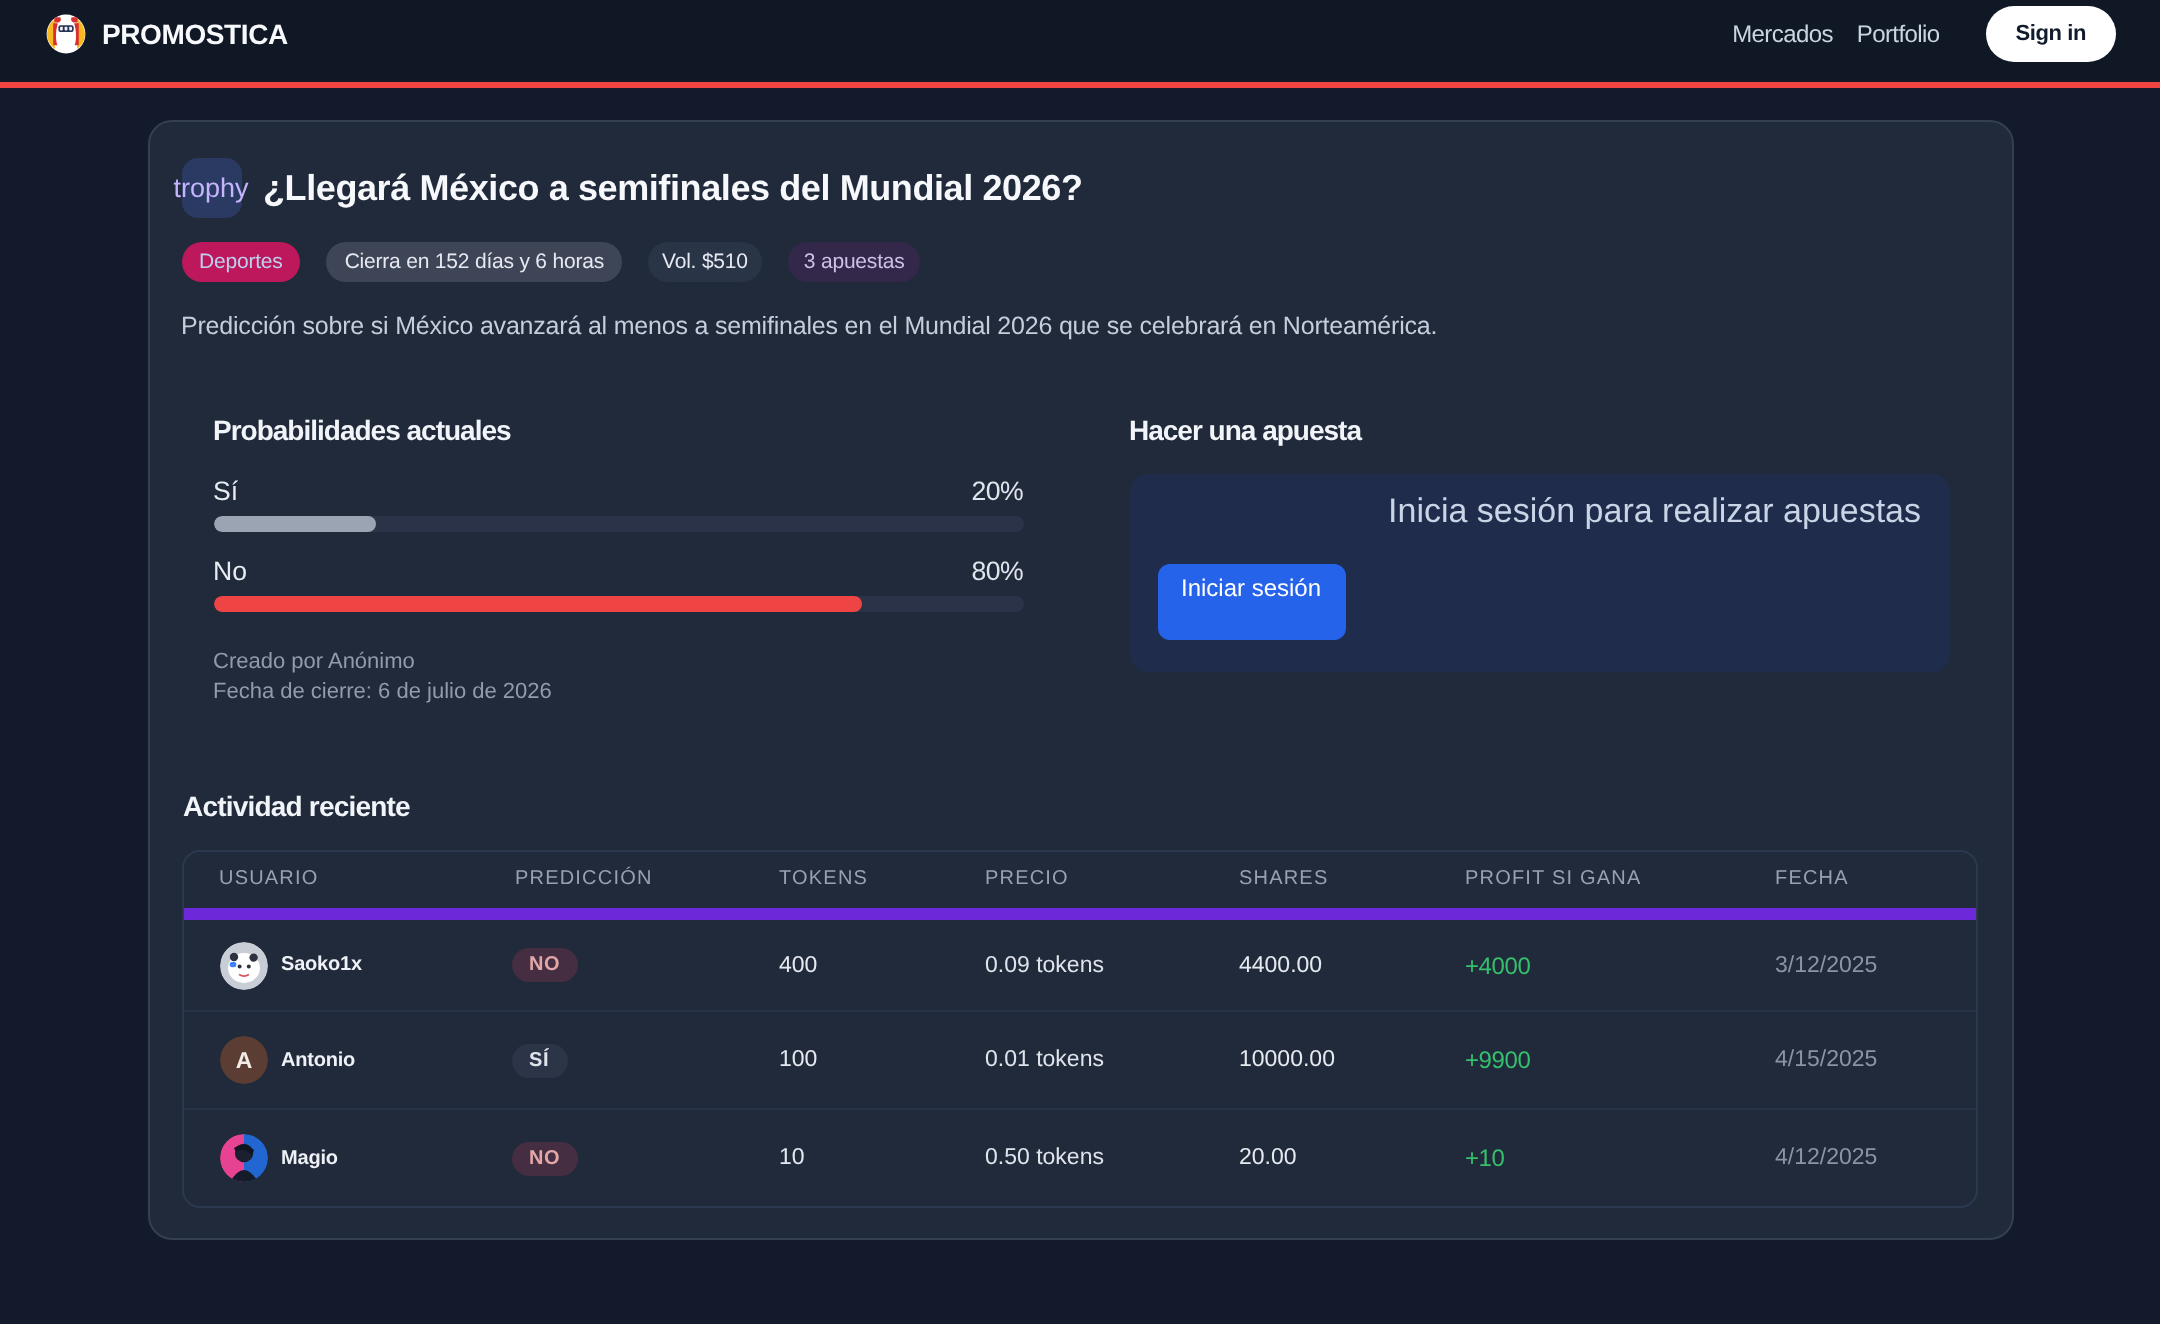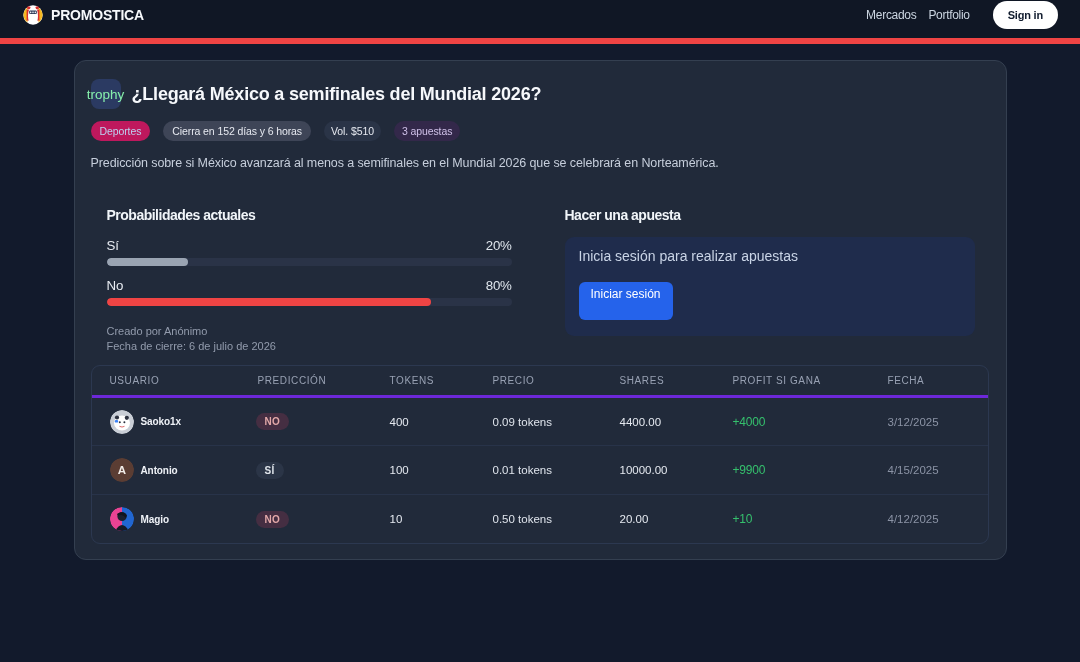--- a/index.html
+++ b/index.html
@@ -9,21 +9,21 @@
   font-family:"Liberation Sans", sans-serif;
   color:#e5e9f0;
   overflow:hidden;
 }
 
 .topbar {
   height:44px;
   display:flex; align-items:center;
   padding:0 22px 8px 23px;
   background:#101725;
-  border-bottom:6px solid #ef4444;
+  border-bottom:3px solid #ef4444;
 }
 .logo { display:flex; align-items:center; gap:8px; }
 .logo-text { font-size:14px; font-weight:bold; color:#f7f9fc; letter-spacing:-0.2px; }
 .nav { margin-left:auto; display:flex; align-items:center; gap:12px; }
 .nav a { color:#cbd5e1; font-size:12px; letter-spacing:-0.3px; text-decoration:none; }
 .signin {
   margin-left:11px;
   background:#ffffff; color:#101b2d;
   font-size:11px; font-weight:bold; letter-spacing:-0.2px;
   height:28px; line-height:28px; padding:0 15px;
@@ -39,21 +39,21 @@
 }
 .titlerow { display:flex; align-items:center; gap:11px; }
 .trophy {
   width:30px; height:30px; flex:0 0 30px;
   background:#2b3a62; border-radius:8px;
   position:relative;
 }
 .trophy span {
   position:absolute; left:50%; top:50%;
   transform:translate(-50%,-50%);
-  font-size:13.5px; color:#86efac; white-space:nowrap;
+  font-size:13.5px; color:#c4b5fd; white-space:nowrap;
 }
 h1 { font-size:18px; font-weight:bold; letter-spacing:-0.2px; color:#f6f8fb; line-height:30px; }
 .badges { display:flex; align-items:center; gap:13px; margin-top:12px; }
 .pill {
   height:20px; line-height:20px; border-radius:10px;
   font-size:10.5px; font-weight:500; padding:0 9px;
   white-space:nowrap; letter-spacing:-0.1px;
 }
 .p-dep { background:#be185d; color:#bdd0f0; }
 .p-cierra { background:#3e4557; color:#e6e9f0; }
@@ -74,37 +74,37 @@
 .fill-yes { width:20%; background:#9aa4b2; }
 .fill-no { width:80%; background:#ef4444; }
 .grp2 { margin-top:10px; }
 .meta { margin-top:18px; font-size:11px; line-height:15.2px; color:#929bac; }
 
 .betpanel {
   margin-top:11px;
   background:#1f2c4c; border-radius:9px;
   padding:10px 14px 16px 14px;
 }
-.betpanel p { font-size:14px; color:#c9d4e6; line-height:18px; }
+.betpanel p { font-size:17px; color:#c9d4e6; line-height:18px;text-align:right; }
 .btn-login {
   margin-top:17px; display:inline-block;
   background:#2563eb; color:#ffffff;
   font-size:12px; height:38px; line-height:24px;
   padding:0 12px; border-radius:6px;
 }
 
 .act-h { margin-top:39px; }
 .tablebox { margin-top:10.5px; border:1px solid #2c3850; border-radius:9px; overflow:hidden; }
 table { width:100%; border-collapse:collapse; table-layout:fixed; }
 col.c1{width:148px} col.c2{width:132px} col.c3{width:103px} col.c4{width:127px}
 col.c5{width:113px} col.c6{width:155px} col.c7{width:120px}
 thead th {
   text-align:left; font-size:10px; font-weight:normal; letter-spacing:0.6px;
   color:#98a1b3; padding:0 0 0 18px; height:31px;
-  border-bottom:3px solid #6d28d9;
+  border-bottom:6px solid #6d28d9;
 }
 tbody td {
   height:49px; padding:0 0 0 18px; font-size:11.5px; color:#e5e9f0;
   border-bottom:1px solid #283349;
 }
 tbody tr:last-child td { border-bottom:none; height:48px; }
 .user { display:flex; align-items:center; gap:7px; }
 .user b { font-weight:600; font-size:10px; letter-spacing:-0.1px; color:#eef1f6; }
 .avatar { width:24px; height:24px; border-radius:50%; flex:0 0 24px; }
 .tag {
@@ -187,20 +187,21 @@
     </div>
     <div class="col-r">
       <h2>Hacer una apuesta</h2>
       <div class="betpanel">
         <p>Inicia sesión para realizar apuestas</p>
         <span class="btn-login">Iniciar sesión</span>
       </div>
     </div>
   </div>
 
+  <h2 class="act-h" style="margin-left:1px; letter-spacing:-0.4px;">Actividad reciente</h2>
   <div class="tablebox">
     <table>
       <colgroup>
           <col class="c1">
           <col class="c2">
           <col class="c3">
           <col class="c4">
           <col class="c5">
           <col class="c6">
           <col class="c7">

